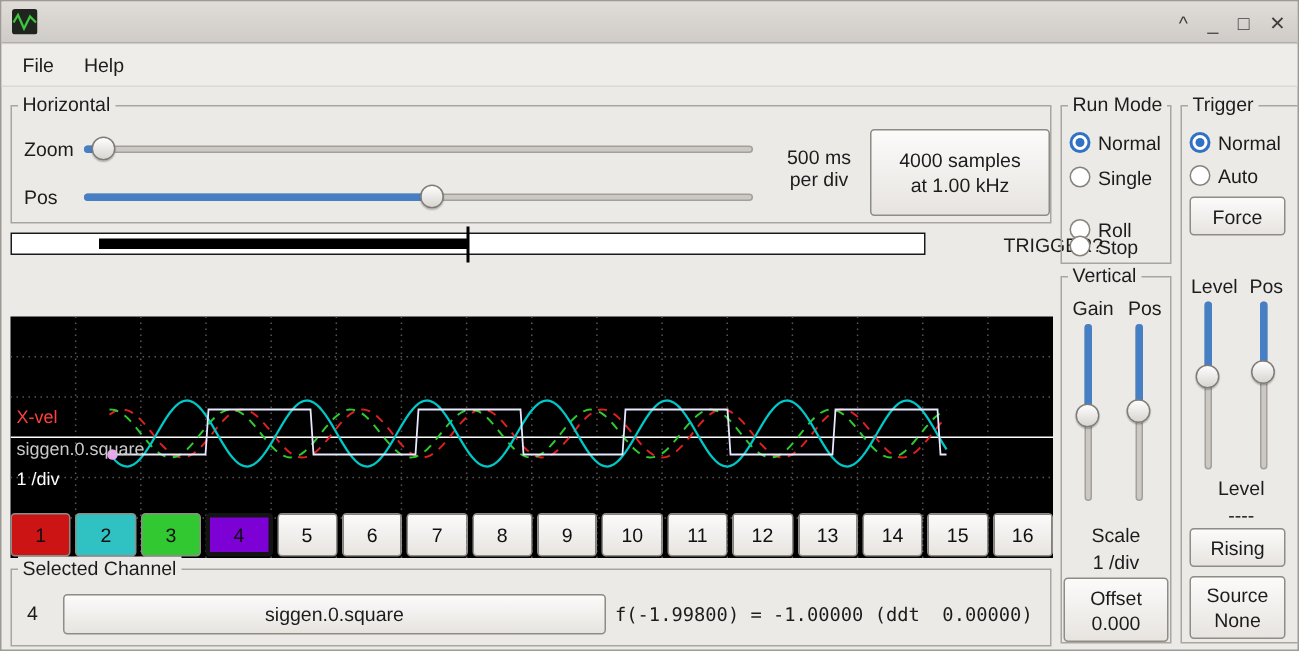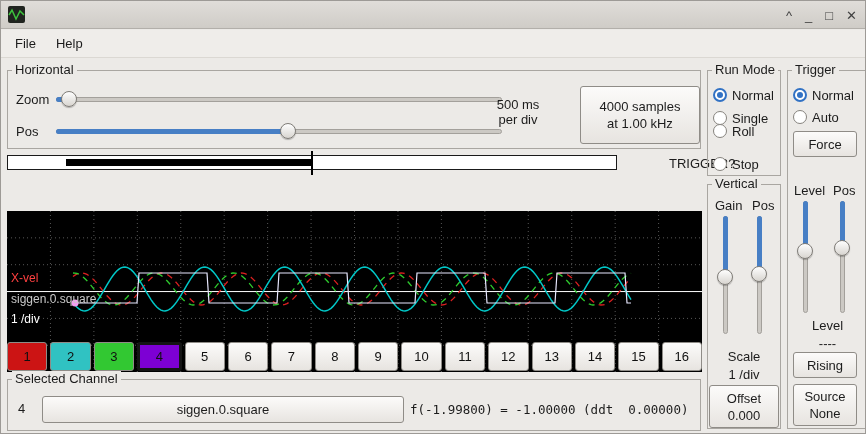--- a/index.html
+++ b/index.html
@@ -98,21 +98,21 @@
       <div class="htrack"></div>
       <div class="hfill"></div>
       <div class="hhandle"></div>
     </div>
     <span class="static-label" style="left:8px;top:53px">Pos</span>
     <div class="hslider" style="left: 48px; top: 51px; width: 446px; --val: 52%;">
       <div class="htrack"></div>
       <div class="hfill"></div>
       <div class="hhandle"></div>
     </div>
-    <div class="static-label" style="left:476px;top:26px;width:68px;text-align:center">
+    <div class="static-label" style="left:504px;top:26px;width:68px;text-align:center">
       <div>500 ms</div>
       <div>per div</div>
     </div>
     <button class="btn" style="left:572px;top:15px;width:120px;height:58px">
       <span>4000 samples</span>
       <span>at 1.00 kHz</span>
     </button>
   </div>
 
   <div class="recordbar" style="left:6px;top:154px;width:610px;height:15px">
@@ -185,21 +185,21 @@
   <div class="frame" style="left:706px;top:69px;width:74px;height:106px">
     <span class="frame-label">Run Mode</span>
     <div class="radio-row" style="left:5px;top:16px">
       <span class="radio checked"></span>
       <span>Normal</span>
     </div>
     <div class="radio-row" style="left:5px;top:39px">
       <span class="radio"></span>
       <span>Single</span>
     </div>
-    <div class="radio-row" style="left:5px;top:52px">
+    <div class="radio-row" style="left:5px;top:74px">
       <span class="radio"></span>
       <span>Roll</span>
     </div>
     <div class="radio-row" style="left:5px;top:85px">
       <span class="radio"></span>
       <span>Stop</span>
     </div>
   </div>
 
   <div class="frame" style="left:706px;top:183px;width:74px;height:245px">

